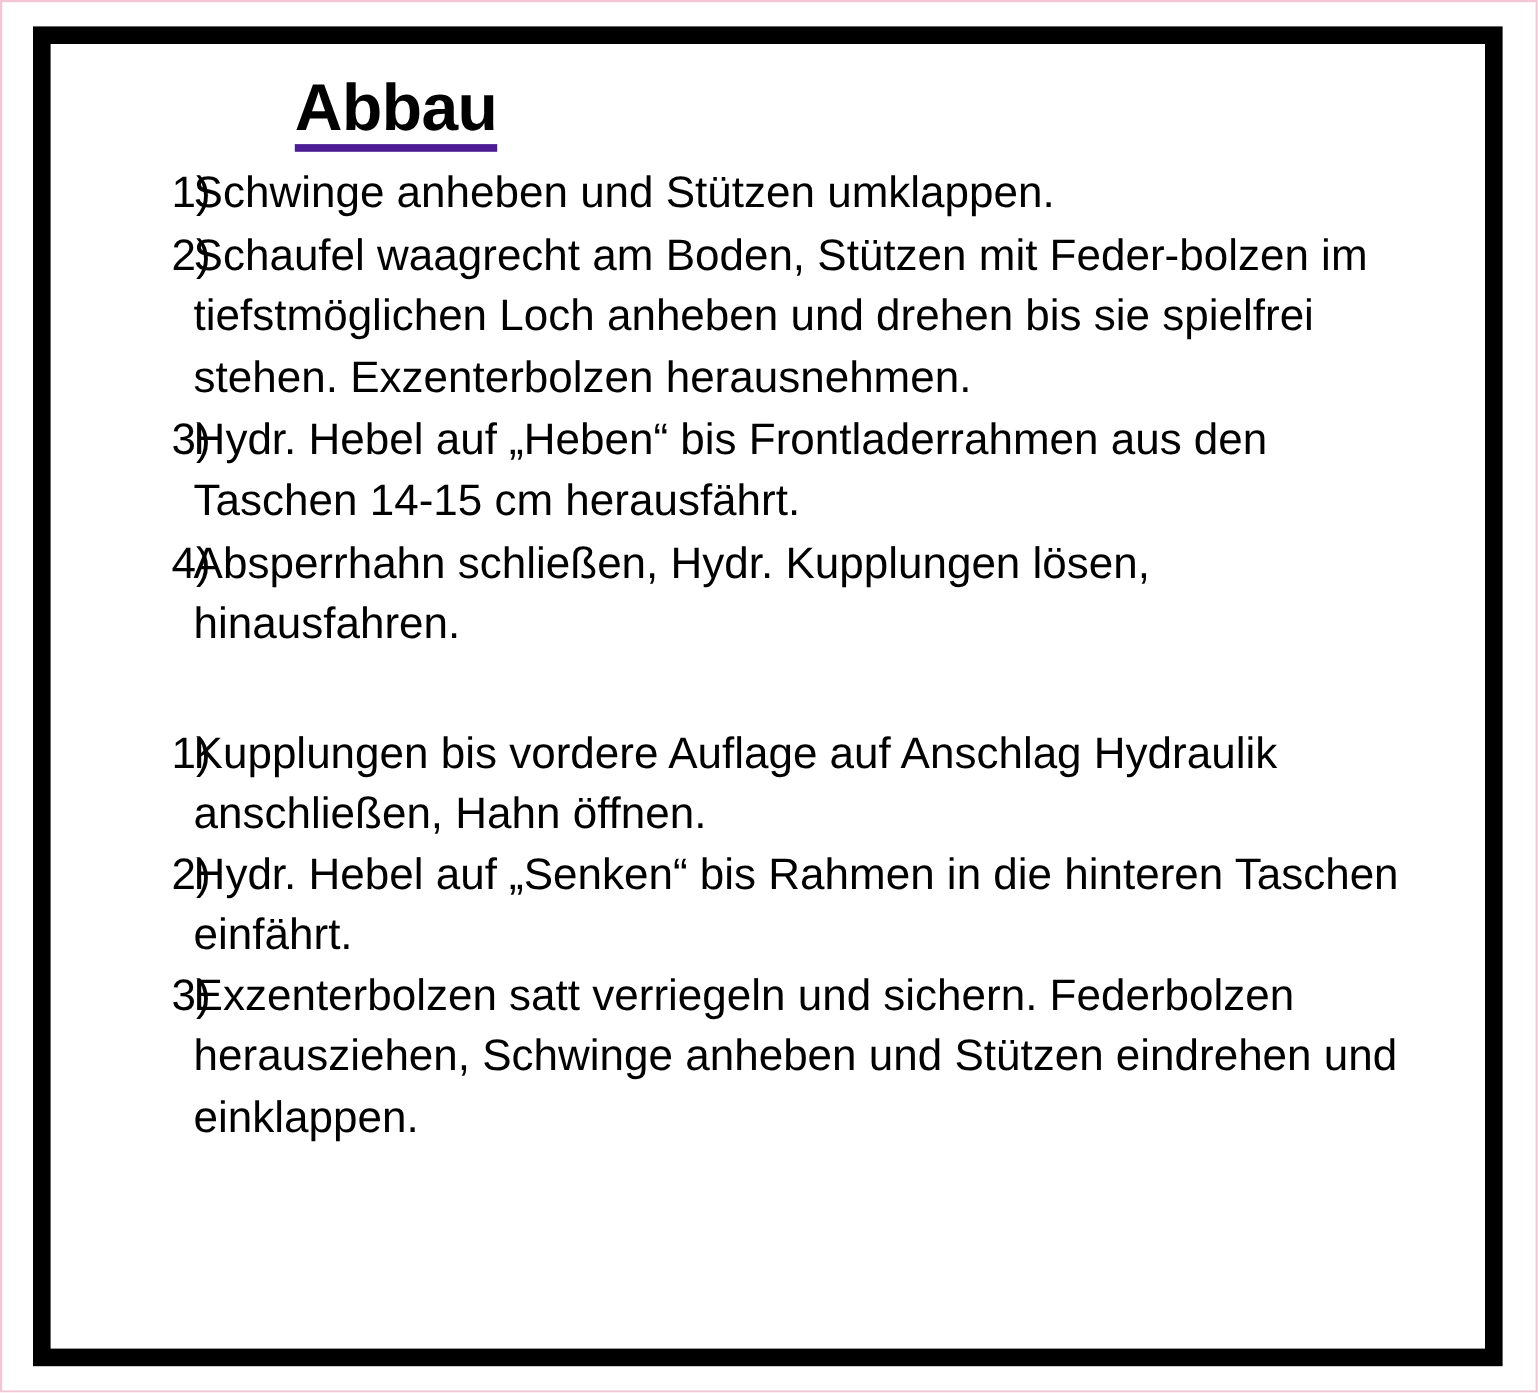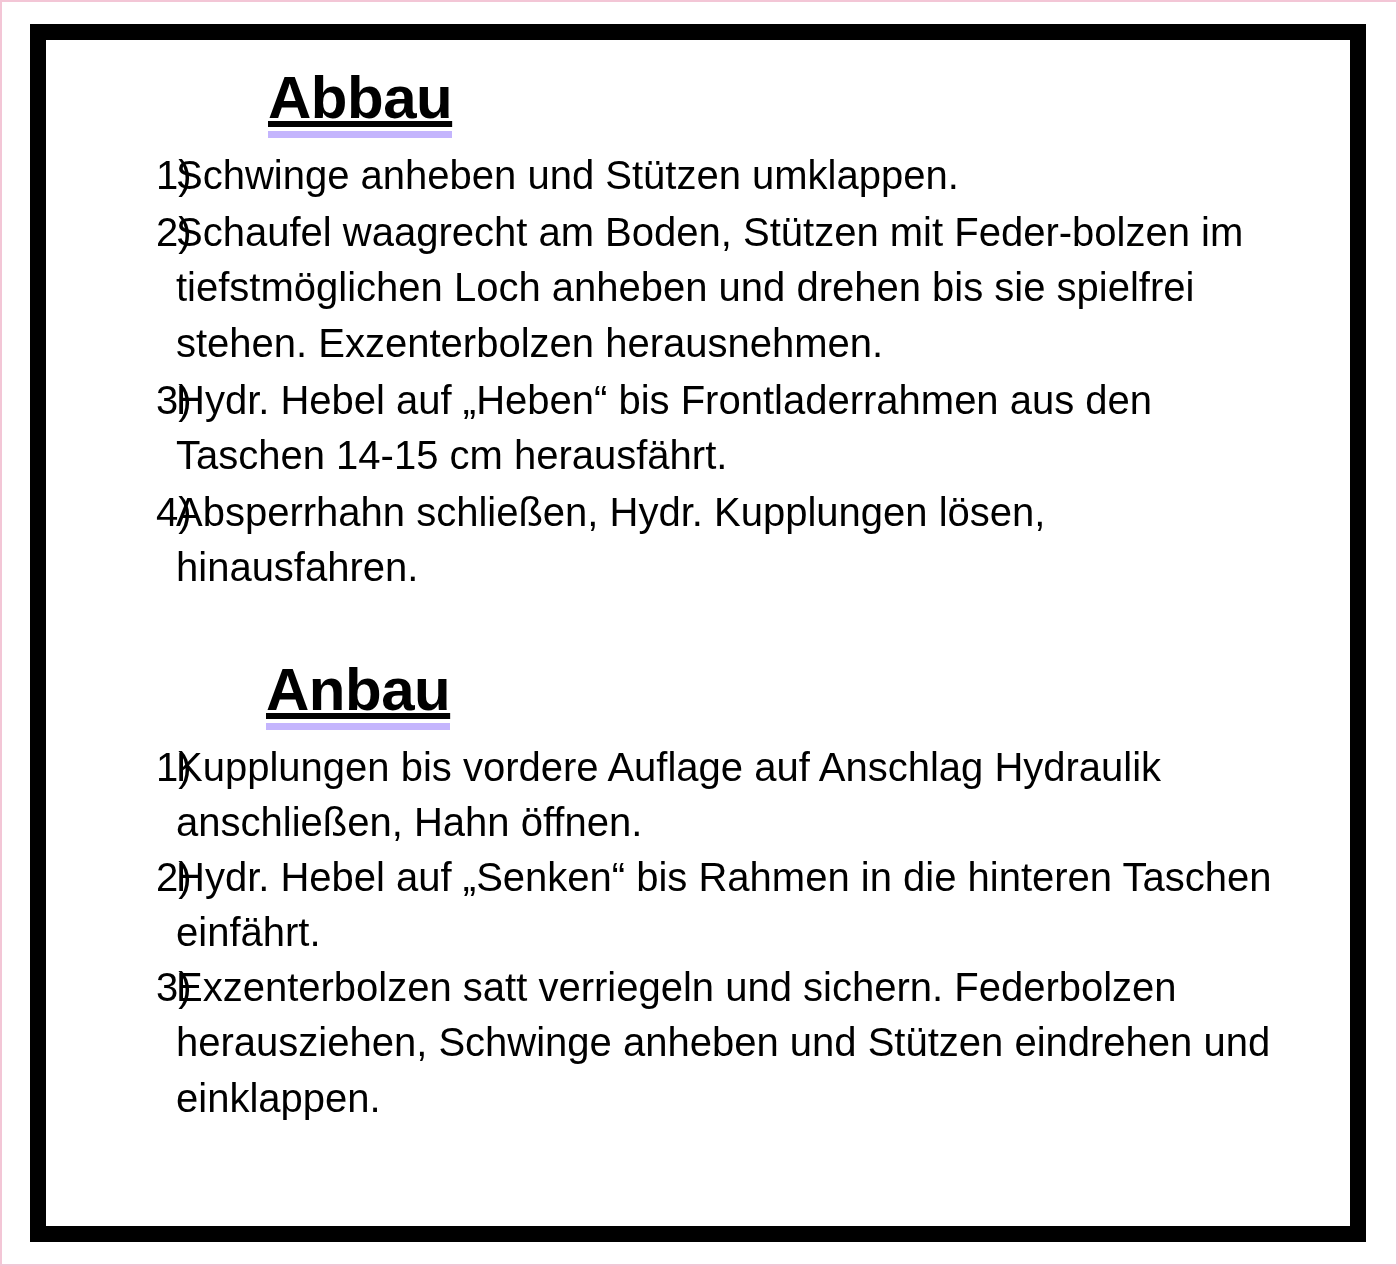--- a/index.html
+++ b/index.html
@@ -32,24 +32,23 @@
   }
   .section-title {
     font-size: 60px;
     font-weight: bold;
     line-height: 1.05;
     margin: 0 0 10px 0;
     padding-left: 190px;
     letter-spacing: -0.5px;
   }
   .section-title span {
-    border-bottom: 7px solid #c4b5fd;
+    border-bottom: 7px solid #4c1d95;
     padding-bottom: 2px;
     display: inline-block;
-    text-decoration: underline;
   }
   .section-abbau .section-title { padding-left: 188px; }
   .section-anbau { margin-top: 62px; }
   .section-anbau .section-title { padding-left: 186px; }
 
   ol.steps {
     list-style: none;
     margin: 0;
     padding: 0;
   }
@@ -99,23 +98,20 @@
           <span class="text">Hydr. Hebel auf „Heben“ bis Frontladerrahmen aus den Taschen 14-15 cm herausfährt.</span>
         </li>
         <li>
           <span class="num">4)</span>
           <span class="text">Absperrhahn schließen, Hydr. Kupplungen lösen, hinausfahren.</span>
         </li>
       </ol>
     </div>
 
     <div class="section section-anbau">
-      <h1 class="section-title">
-        <span>Anbau</span>
-      </h1>
       <ol class="steps">
         <li>
           <span class="num">1)</span>
           <span class="text">Kupplungen bis vordere Auflage auf Anschlag Hydraulik anschließen, Hahn öffnen.</span>
         </li>
         <li>
           <span class="num">2)</span>
           <span class="text">Hydr. Hebel auf „Senken“ bis Rahmen in die hinteren Taschen einfährt.</span>
         </li>
         <li>

